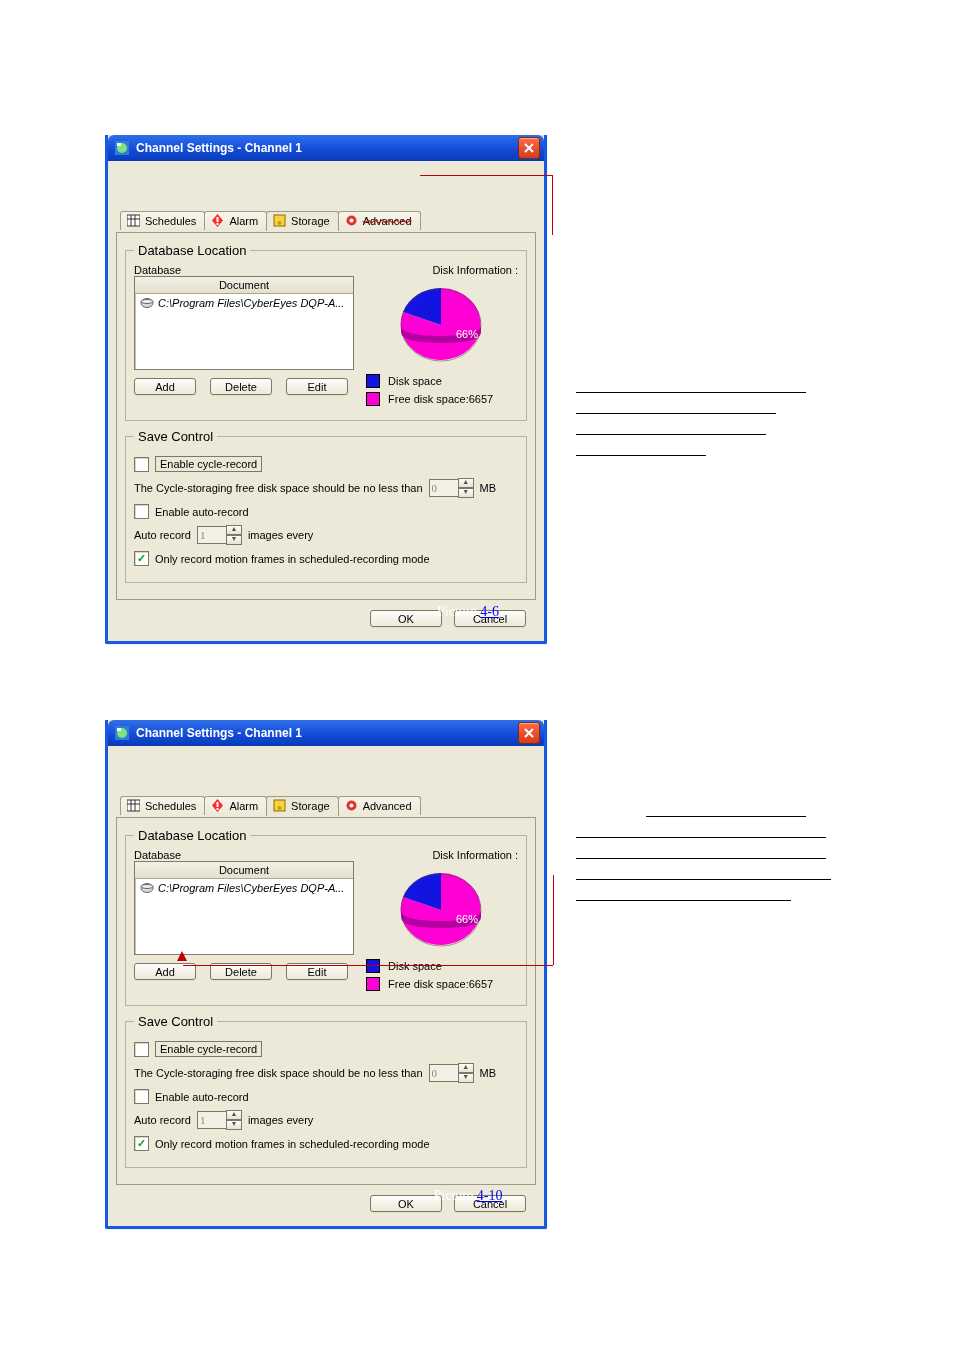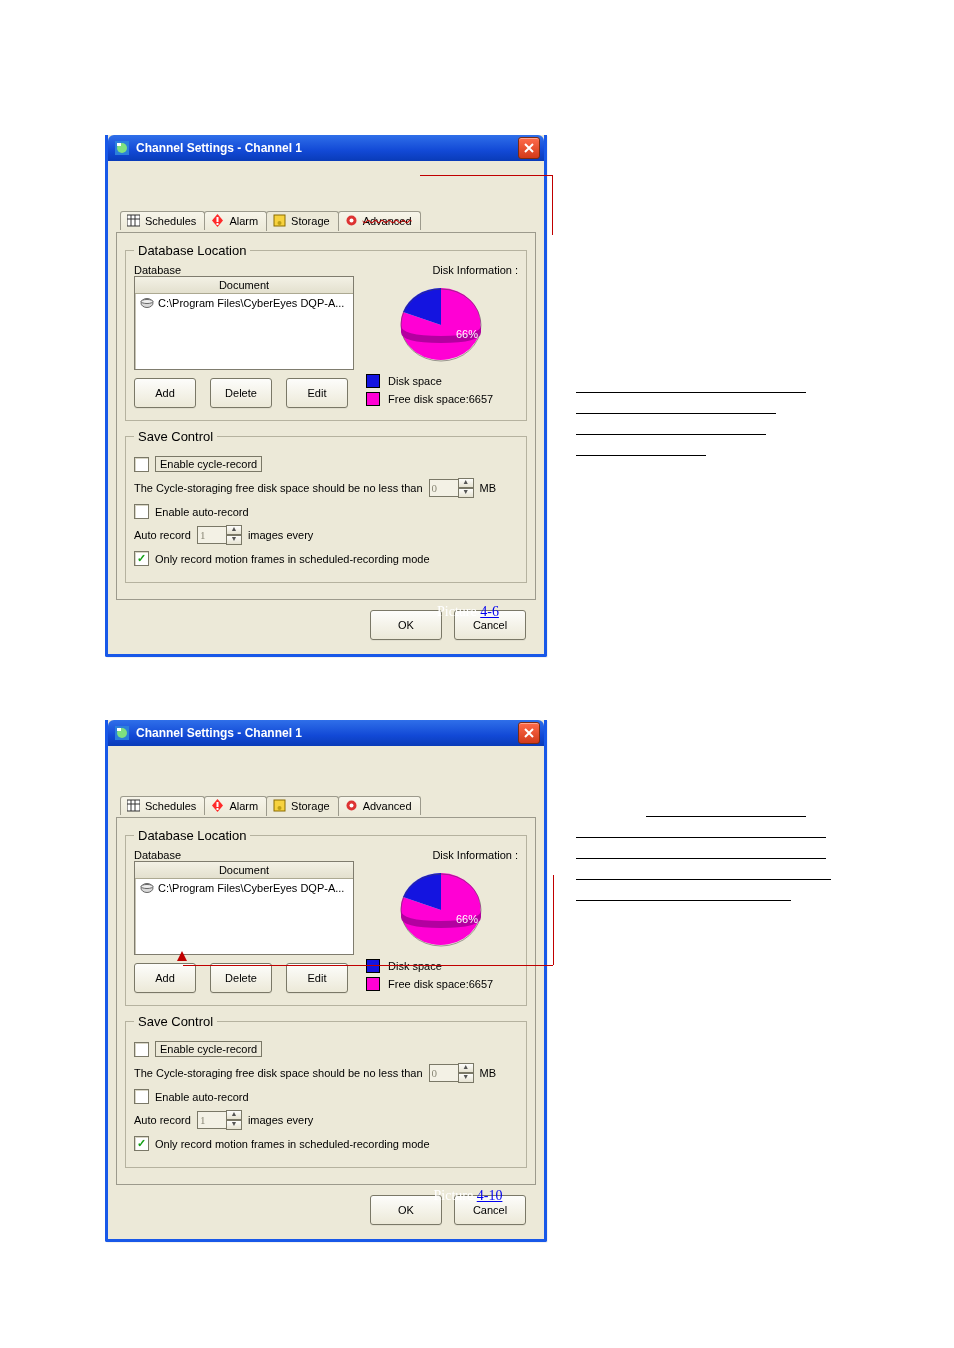--- a/index.html
+++ b/index.html
@@ -91,26 +91,26 @@
 
   .listview {
     background:#fff;
     border: 1px solid #7f7c6e;
     width: 218px; height: 92px;
     box-shadow: inset 1px 1px 0 #c8c5b5;
   }
   .lv-header { display:flex; border-bottom:1px solid #aca992; }
   .lv-col { flex:1; padding:2px 6px; background:linear-gradient(180deg,#f3f1e5,#e3e0ce); border-right:1px solid #aca992; font-size:11px; text-align:center; }
   .lv-col:last-child { border-right:none; }
-  .lv-body { padding:3px 5px; display:flex; align-items:center; gap:4px; }
+  .lv-body { padding:3px 5px; display:flex; align-items:center; gap:4px;font-style:italic; }
   .lv-dir-icon { width:14px; height:12px; }
 
   .btnrow { display:flex; gap:14px; margin-top:8px; }
   .winbtn {
-    min-width:62px; height:30px;
+    min-width:62px; height:17px;
     background: linear-gradient(180deg,#fdfdfb,#ece9d8);
     border:1px solid #7a7867;
     border-radius:3px;
     font: 11px Tahoma, Arial, sans-serif;
     padding: 0 0;
     box-shadow: 0 1px 0 rgba(0,0,0,.05);
   }
 
   .diskinfo-title { text-align:right; margin-bottom:4px; }
   .pie {

